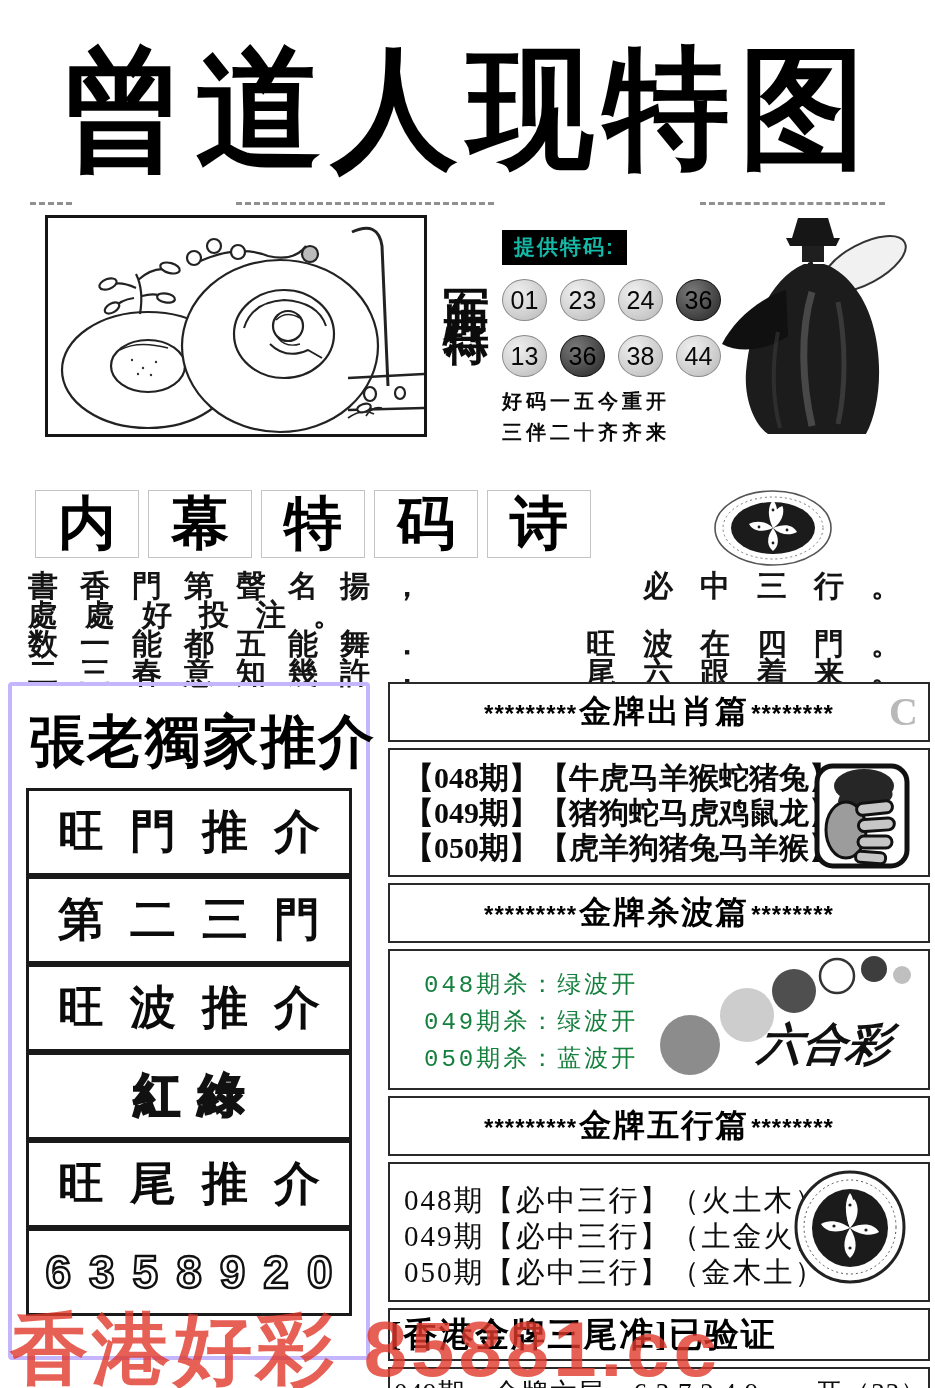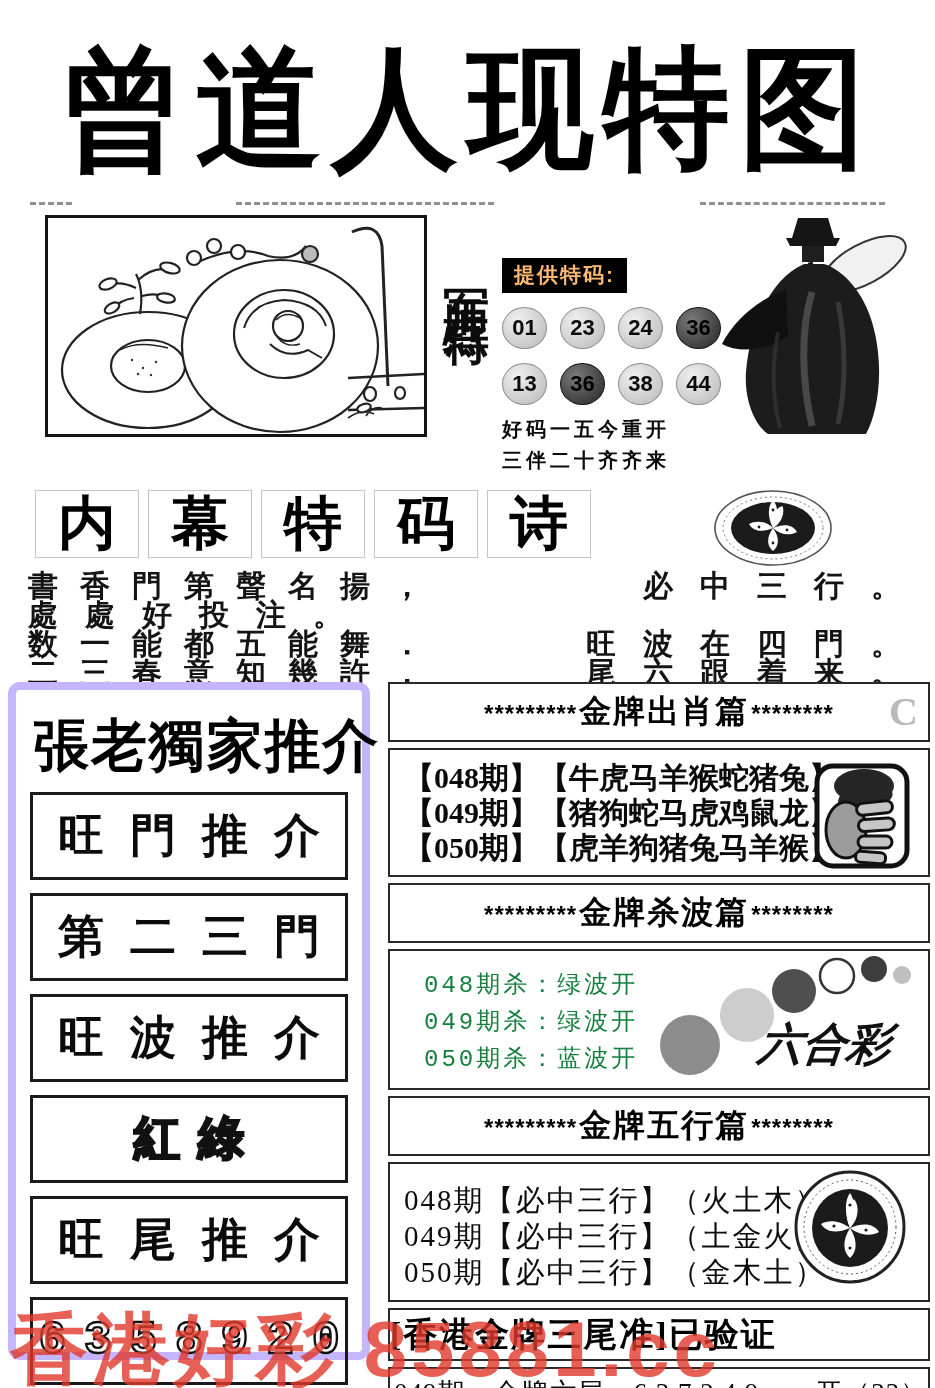--- a/index.html
+++ b/index.html
@@ -28,29 +28,29 @@
     border:3px solid #151515; background:#fff;
   }
   .advisor {
     position:absolute; left:433px; top:40px; width:64px; height:200px;
     writing-mode:vertical-rl; text-orientation:upright;
     font-family:"Liberation Serif", serif; font-weight:700; font-size:46px;
     letter-spacing:10px; color:#0c0c0c;
   }
   .codes { position:absolute; left:502px; top:18px; width:240px; }
   .provide-label {
-    display:inline-block; background:#000; color:#fdba74; font-weight:700;
-    font-size:21px; padding:3px 12px 4px; letter-spacing:2px;margin-top:28px;
+    display:inline-block; background:#000; color:#14b8a6; font-weight:700;
+    font-size:21px; padding:3px 12px 4px; letter-spacing:2px;
   }
   .ball-row { display:flex; gap:13px; margin-top:14px; }
   .ball {
     width:45px; height:42px; border-radius:50%;
     background:radial-gradient(circle at 35% 30%, #efefef, #cfcfcf 60%, #b5b5b5);
     border:1px solid #8a8a8a; display:flex; align-items:center; justify-content:center;
-    font-weight:700; font-size:22px; color:#0a0a0a;
+    font-weight:400; font-size:25px; color:#0a0a0a;
   }
   .ball.dark {
     background:radial-gradient(circle at 35% 30%, #7a7a7a, #474747 60%, #262626);
     border-color:#111; color:#000;
   }
   .phrase {
     margin-top:11px; font-family:"Liberation Serif", serif; font-weight:700;
     font-size:20px; letter-spacing:4px; white-space:nowrap; color:#0a0a0a;
   }
   .strategist { position:absolute; left:716px; top:0; width:192px; height:226px; }
@@ -70,31 +70,31 @@
     letter-spacing:22px; white-space:nowrap; color:#141414;
   }
   .poem-right {
     font-family:"Liberation Serif", serif; font-weight:700; font-size:30px;
     letter-spacing:27px; white-space:nowrap; color:#141414;
   }
 
   
   .left-panel {
     position:absolute; left:8px; top:682px; width:362px; height:678px;
-    border:8px solid #c4b5fd; border-radius:12px; padding:10px 14px 0;
+    border:4px solid #c4b5fd; border-radius:4px; padding:10px 14px 0;
   }
   .left-title {
     text-align:center; font-family:"Liberation Serif", serif; font-weight:900;
     font-size:57px; letter-spacing:2px; color:#000; height:92px; line-height:92px;
     white-space:nowrap; transform:scaleX(.98);
   }
   .left-box {
-    border:3px solid #1a1a1a; height:88px; margin-bottom:13px;
+    border:3px solid #1a1a1a; height:88px; 
     display:flex; align-items:center; justify-content:center;
-    font-family:Liberation Mono, monospace; font-weight:700; font-size:46px;
+    font-family:Liberation Sans, sans-serif; font-weight:700; font-size:46px;
     letter-spacing:26px; padding-left:26px; white-space:nowrap; color:#0b0b0b;
   }
   .left-box.outline {
     color:#fff; -webkit-text-stroke:2.4px #111;
     text-shadow:0 0 1px #111; letter-spacing:18px; padding-left:18px;
   }
 
   
   .right-panel { position:absolute; left:388px; top:682px; width:542px; }
   .rp-box { border:2px solid #2a2a2a; background:#fff; margin-bottom:6px; position:relative; }

